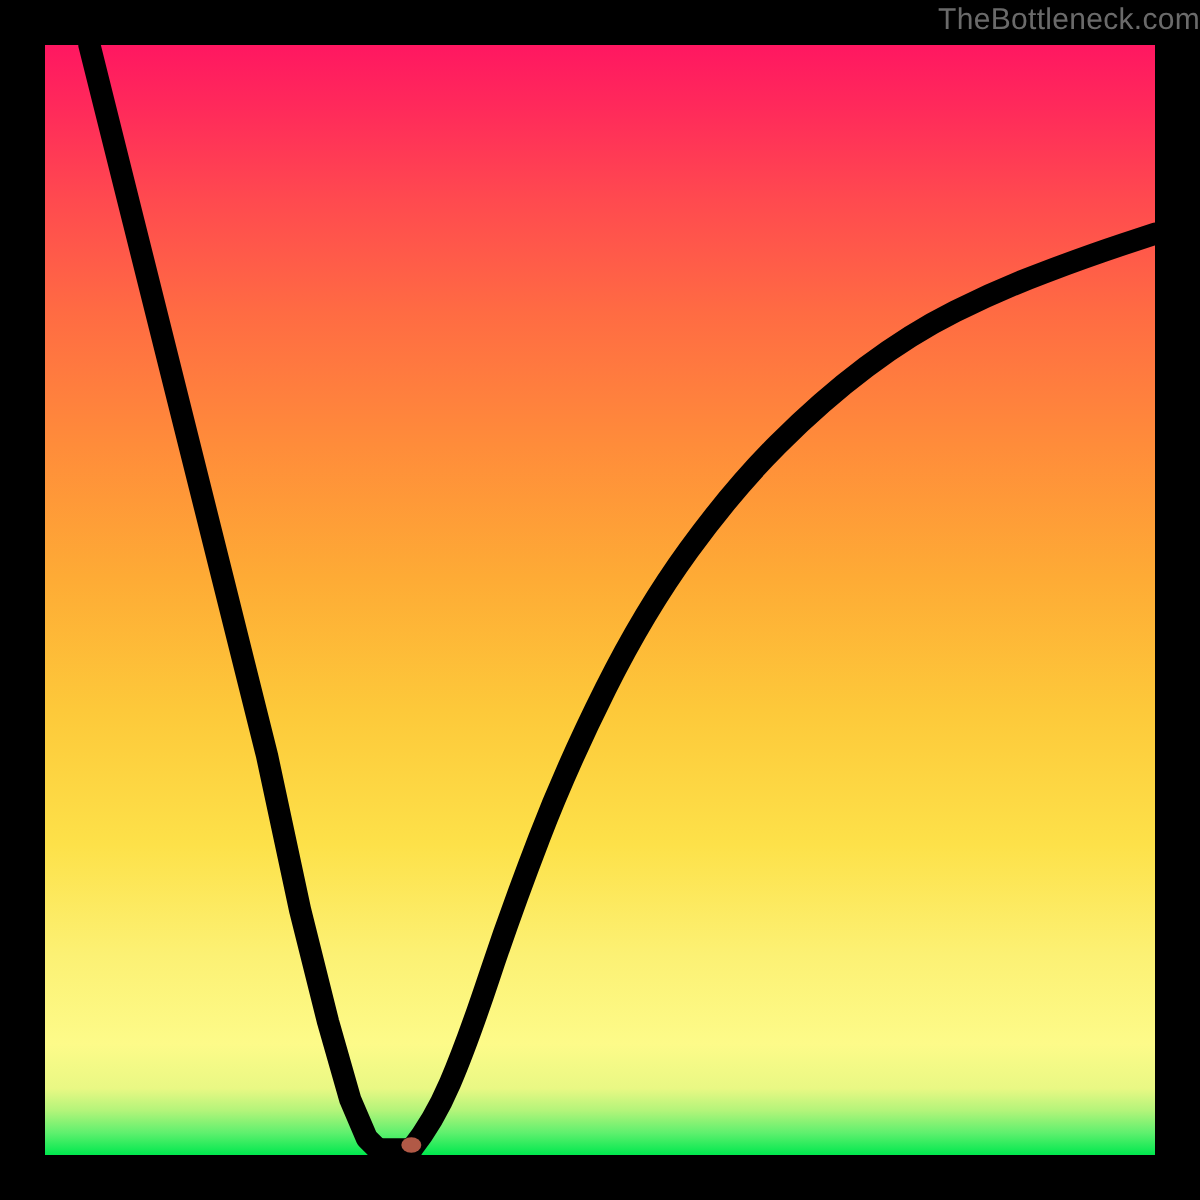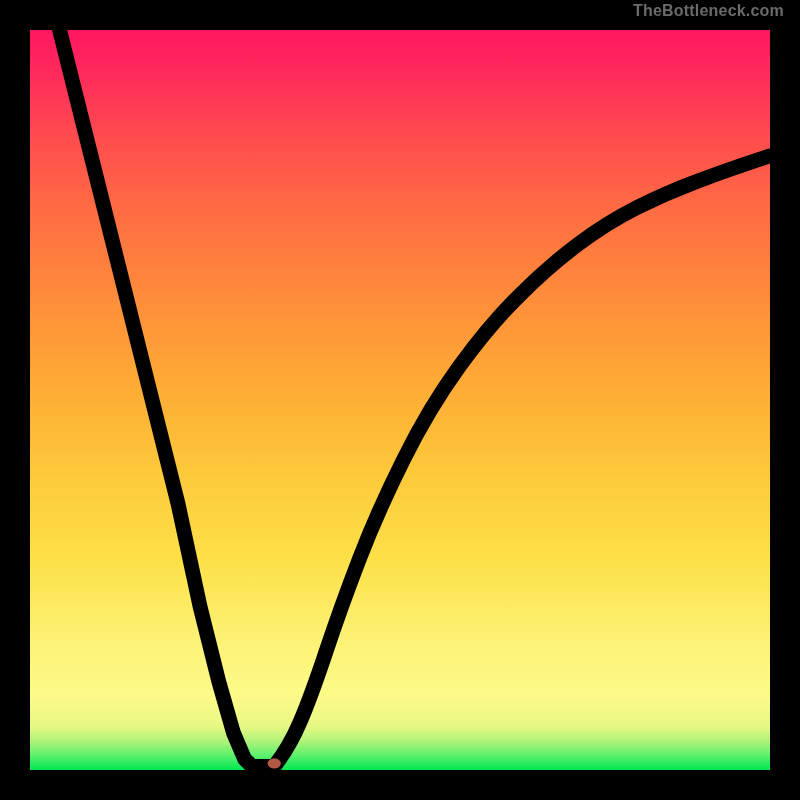--- a/index.html
+++ b/index.html
@@ -13,24 +13,24 @@
   }
   .frame {
     position: relative;
     width: 800px;
     height: 800px;
     background: #000;
   }
   .watermark {
     position: absolute;
     top: 2px;
-    right: 16px;
+    right: 0;
     color: #6a6a6a;
-    font-size: 16px;
-    font-weight: 700;
+    font-size: 20px;
+    font-weight: 400;
     letter-spacing: 0.2px;
     user-select: none;
   }
   .plot {
     position: absolute;
     left: 30px;
     top: 30px;
     width: 740px;
     height: 740px;
   }

